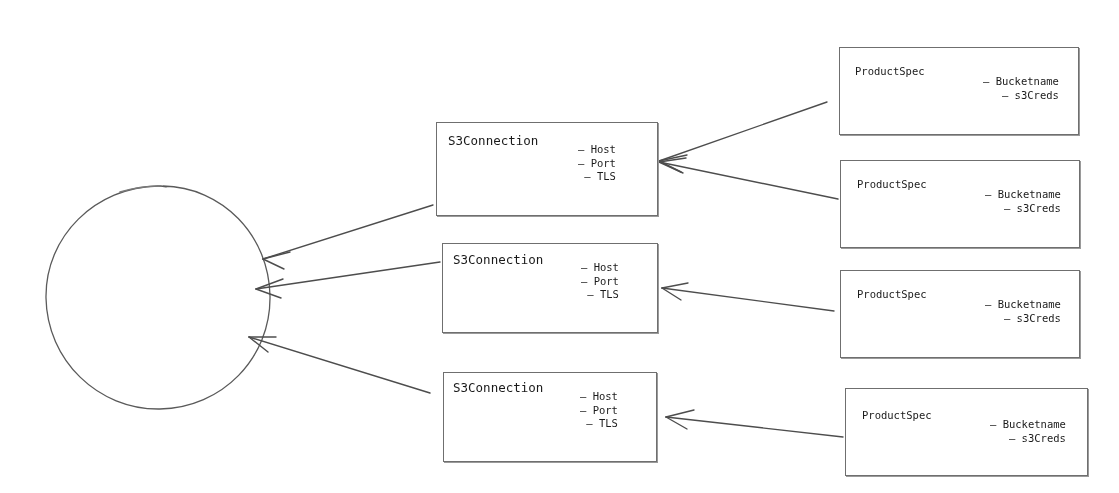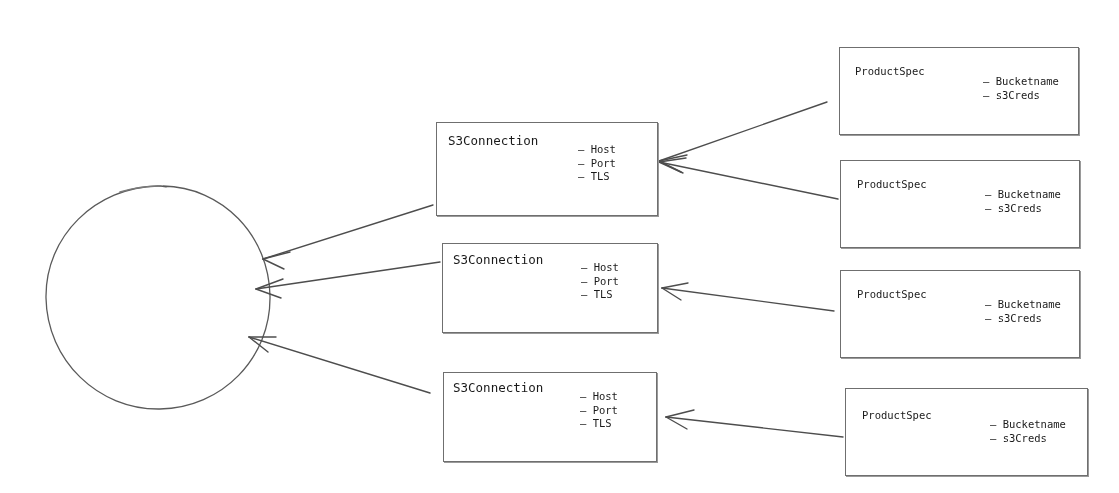--- a/index.html
+++ b/index.html
@@ -43,20 +43,21 @@
   .node-attrs {
     position: absolute;
     font-family: "DejaVu Sans Mono", monospace;
     font-size: 10.5px;
     color: #1a1a1a;
     line-height: 13.5px;
     white-space: nowrap;
   }
   .node-attrs div {
     white-space: nowrap;
+    text-align: right;
   }
   .circle-label {
     position: absolute;
     font-family: "DejaVu Sans Mono", monospace;
     font-size: 21px;
     color: #111111;
     letter-spacing: 1px;
     white-space: nowrap;
   }
 </style>

